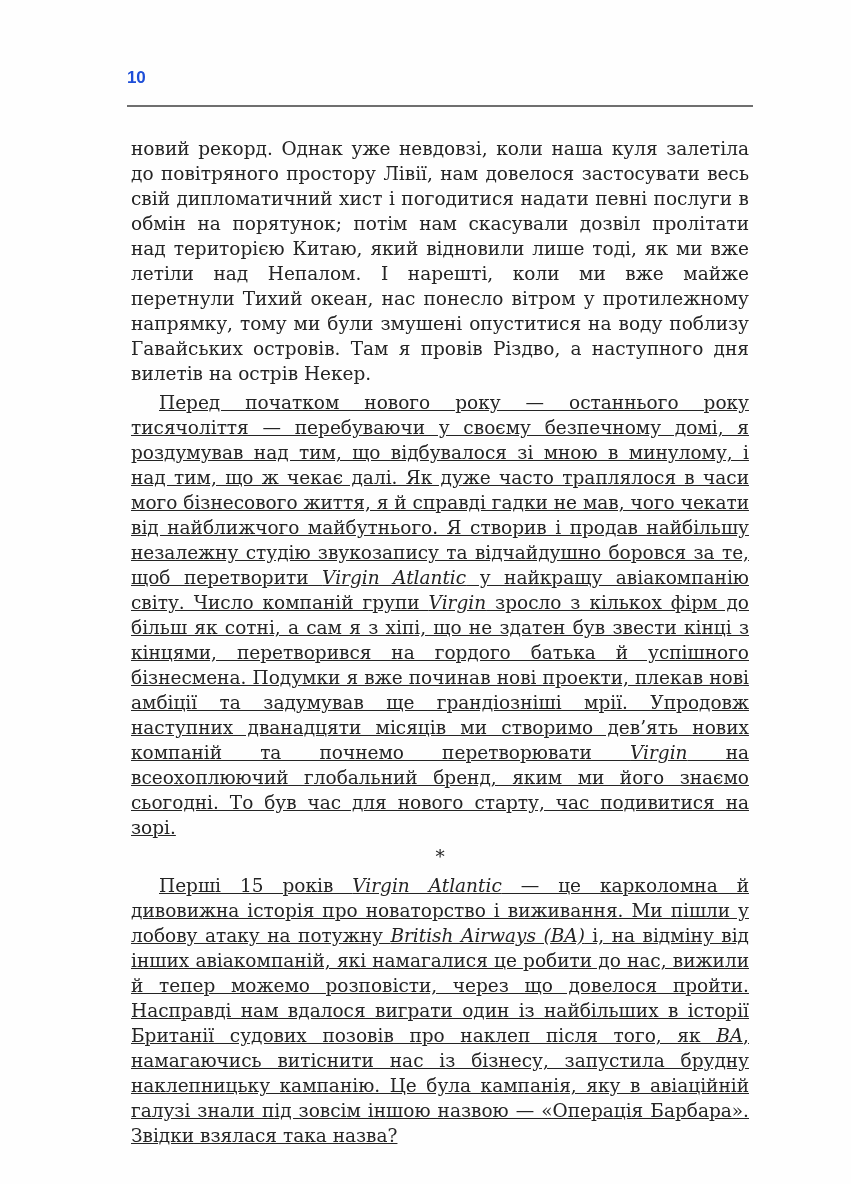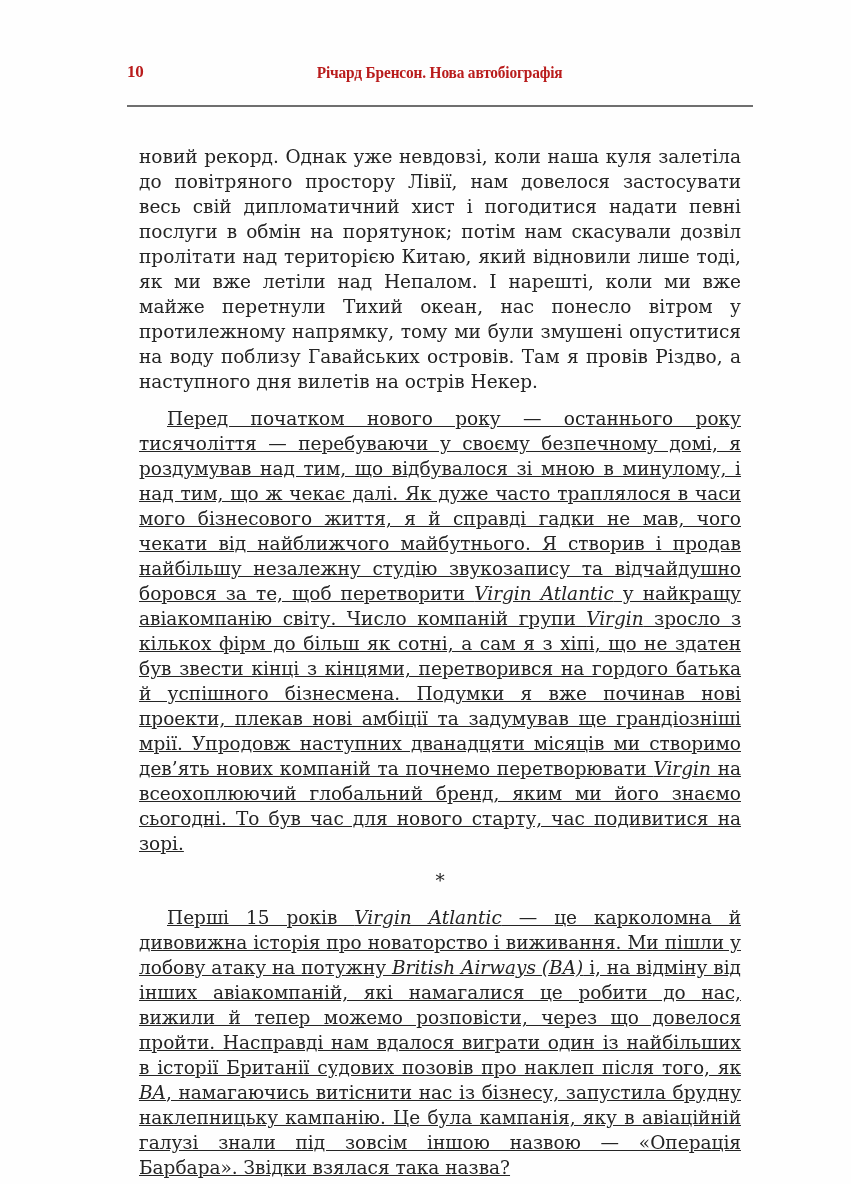--- a/index.html
+++ b/index.html
@@ -12,25 +12,25 @@
     width: 851px;
     height: 1184px;
     background: #fefefe;
     overflow: hidden;
     color: #242424;
   }
   
   .header {
     position: absolute;
     left: 127px;
-    top: 60px;
+    top: 66px;
     width: 626px;
     height: 26px;
-    font-family: Liberation Serif, serif;
-    color: #b91c1c;
+    font-family: Liberation Sans, sans-serif;
+    color: #1d4ed8;
   }
   .page-number {
     position: absolute;
     left: 0;
     top: 2px;
     font-size: 17px;
     font-weight: bold;
     letter-spacing: -0.3px;
   }
   .title-wrap {
@@ -63,21 +63,21 @@
     left: 127px;
     top: 132px;
     width: 626px;
     font-family: "DejaVu Serif", "Liberation Serif", serif;
     font-size: 18.5px;
     line-height: 25px;
     text-align: justify;
     color: #242424;
   }
   .body-text p.para {
-    margin: 12px;
+    margin: 4px;
     padding: 0;
   }
   .body-text p.para.indent {
     text-indent: 28px;
     text-decoration: underline;
   }
   .body-text em {
     font-style: italic;
   }
   .separator {
@@ -87,23 +87,20 @@
     font-size: 18.5px;
   }
 </style>
 </head>
 <body>
 
 <div class="page">
 
   <div class="header">
     <span class="page-number">10</span>
-    <span class="title-wrap">
-      <span class="running-title">Річард Бренсон. Нова автобіографія</span>
-    </span>
   </div>
 
   <div class="header-rule"></div>
 
   <div class="body-text">
       <p class="para"><span>новий рекорд. Однак уже невдовзі, коли наша куля залетіла до повітряного простору Лівії, нам довелося застосувати весь свій дипломатичний хист і погодитися надати певні послуги в обмін на порятунок; потім нам скасували дозвіл пролітати над територією Китаю, який відновили лише тоді, як ми вже летіли над Непалом. І нарешті, коли ми вже майже перетнули Тихий океан, нас понесло вітром у протилежному напрямку, тому ми були змушені опуститися на воду поблизу Гавайських островів. Там я провів Різдво, а наступного дня вилетів на острів Некер.</span></p>
       <p class="para indent"><span>Перед початком нового року — останнього року тисячоліття — перебуваючи у своєму безпечному домі, я роздумував над тим, що відбувалося зі мною в минулому, і над тим, що ж чекає далі. Як дуже часто траплялося в часи мого бізнесового життя, я й справді гадки не мав, чого чекати від найближчого майбутнього. Я створив і продав найбільшу незалежну студію звукозапису та відчайдушно боровся за те, щоб перетворити </span><em>Virgin Atlantic</em><span> у найкращу авіакомпанію світу. Число компаній групи </span><em>Virgin</em><span> зросло з кількох фірм до більш як сотні, а сам я з хіпі, що не здатен був звести кінці з кінцями, перетворився на гордого батька й успішного бізнесмена. Подумки я вже починав нові проекти, плекав нові амбіції та задумував ще грандіозніші мрії. Упродовж наступних дванадцяти місяців ми створимо дев’ять нових компаній та почнемо перетворювати </span><em>Virgin</em><span> на всеохоплюючий глобальний бренд, яким ми його знаємо сьогодні. То був час для нового старту, час подивитися на зорі.</span></p>
       <div class="separator">*</div>
       <p class="para indent"><span>Перші 15 років </span><em>Virgin Atlantic</em><span> — це карколомна й дивовижна історія про новаторство і виживання. Ми пішли у лобову атаку на потужну </span><em>British Airways (BA)</em><span> і, на відміну від інших авіакомпаній, які намагалися це робити до нас, вижили й тепер можемо розповісти, через що довелося пройти. Насправді нам вдалося виграти один із найбільших в історії Британії судових позовів про наклеп після того, як </span><em>BA</em><span>, намагаючись витіснити нас із бізнесу, запустила брудну наклепницьку кампанію. Це була кампанія, яку в авіаційній галузі знали під зовсім іншою назвою — «Операція Барбара». Звідки взялася така назва?</span></p>
     </div>

